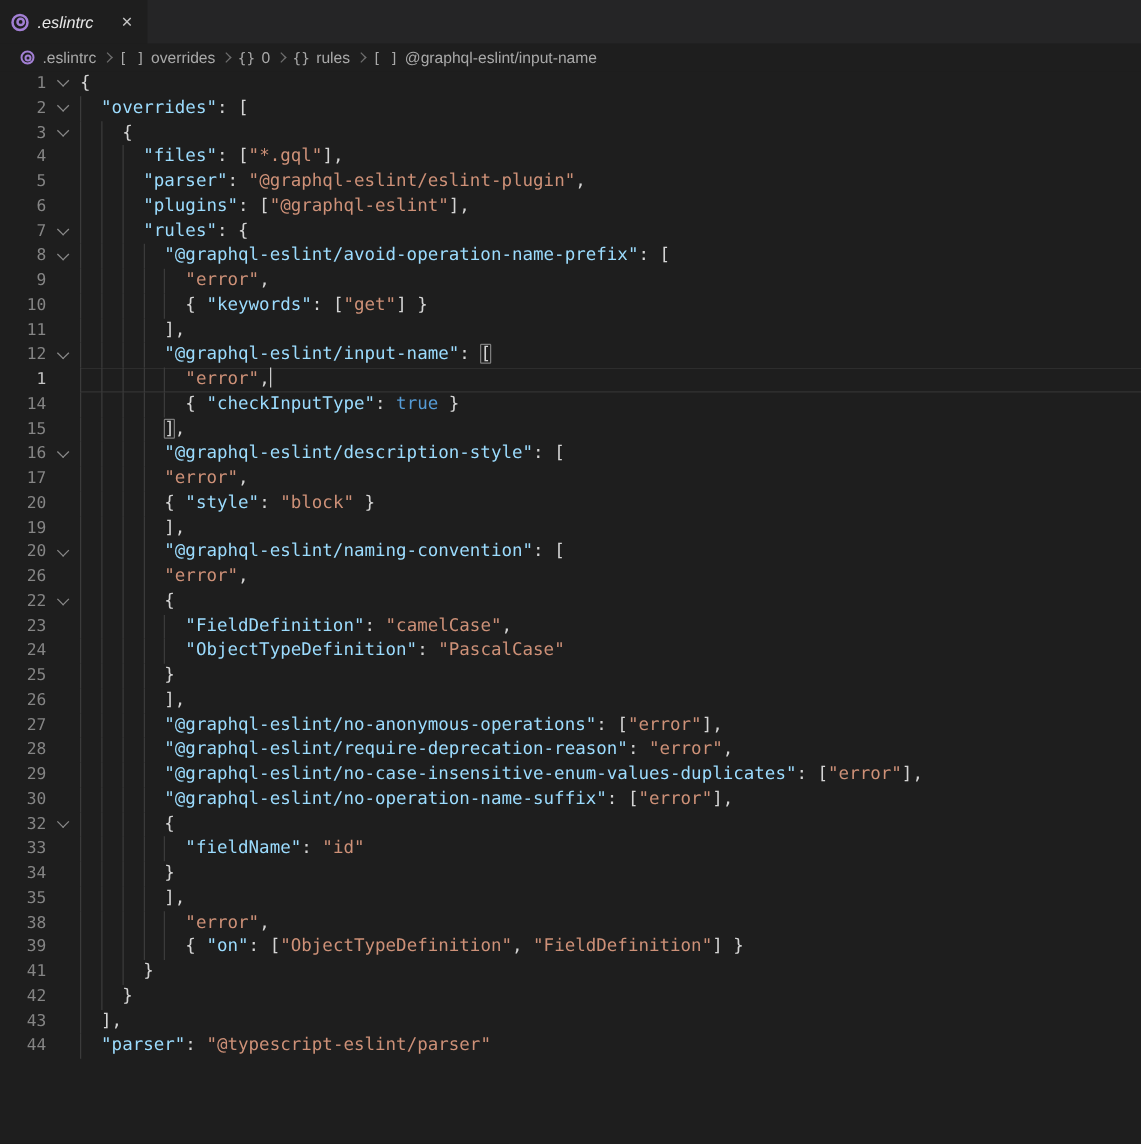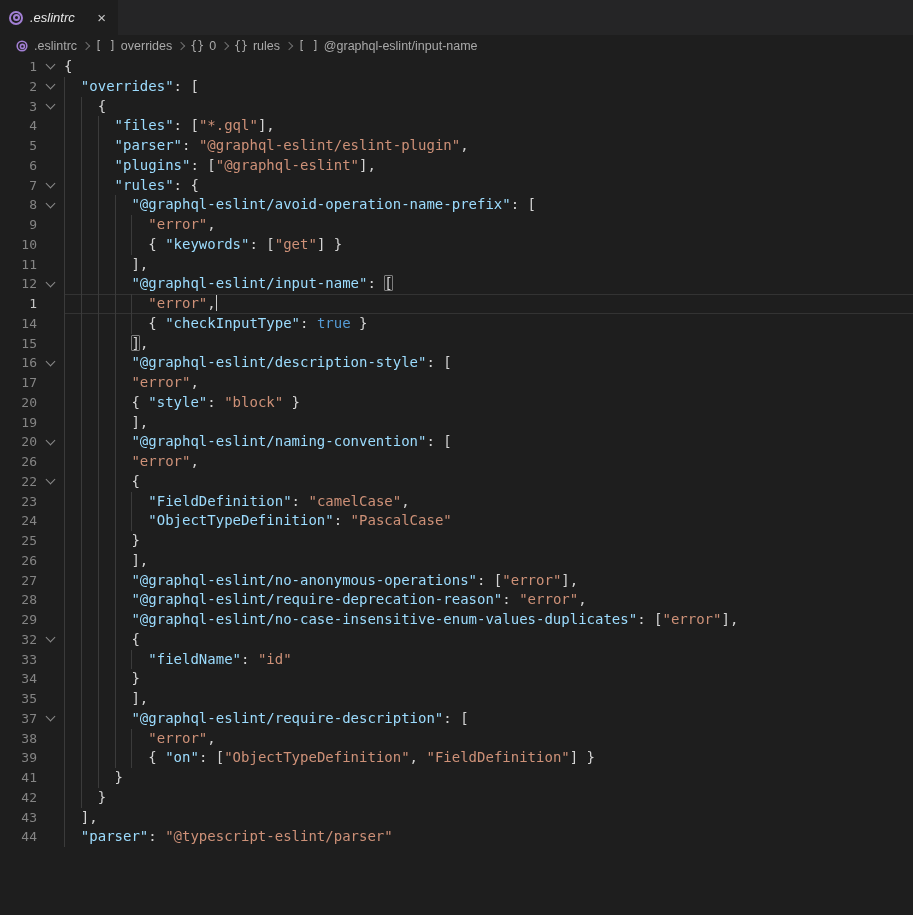--- a/index.html
+++ b/index.html
@@ -473,20 +473,33 @@
         <div class="codewrap">
           <span class="guide" style="left: 0ch;"></span>
           <span class="guide" style="left: 2ch;"></span>
           <span class="guide" style="left: 4ch;"></span>
           <span class="guide" style="left: 6ch;"></span>
           <pre class="codeline">        <span class="tk-k">"@graphql-eslint/no-case-insensitive-enum-values-duplicates"</span><span class="tk-p">: [</span><span class="tk-s">"error"</span><span class="tk-p">],</span></pre>
         </div>
       </div>
       <div class="line">
         <div class="gutter">
+          <div class="ln">30</div>
+          <div class="fold"></div>
+        </div>
+        <div class="codewrap">
+          <span class="guide" style="left: 0ch;"></span>
+          <span class="guide" style="left: 2ch;"></span>
+          <span class="guide" style="left: 4ch;"></span>
+          <span class="guide" style="left: 6ch;"></span>
+          <pre class="codeline">        <span class="tk-k">"@graphql-eslint/no-operation-name-suffix"</span><span class="tk-p">: [</span><span class="tk-s">"error"</span><span class="tk-p">],</span></pre>
+        </div>
+      </div>
+      <div class="line">
+        <div class="gutter">
           <div class="ln">32</div>
           <div class="fold">
             <span class="chev"></span>
           </div>
         </div>
         <div class="codewrap">
           <span class="guide" style="left: 0ch;"></span>
           <span class="guide" style="left: 2ch;"></span>
           <span class="guide" style="left: 4ch;"></span>
           <span class="guide" style="left: 6ch;"></span>
@@ -524,35 +537,20 @@
         <div class="gutter">
           <div class="ln">35</div>
           <div class="fold"></div>
         </div>
         <div class="codewrap">
           <span class="guide" style="left: 0ch;"></span>
           <span class="guide" style="left: 2ch;"></span>
           <span class="guide" style="left: 4ch;"></span>
           <span class="guide" style="left: 6ch;"></span>
           <pre class="codeline">        <span class="tk-p">],</span></pre>
-        </div>
-      </div>
-      <div class="line">
-        <div class="gutter">
-          <div class="ln">37</div>
-          <div class="fold">
-            <span class="chev"></span>
-          </div>
-        </div>
-        <div class="codewrap">
-          <span class="guide" style="left: 0ch;"></span>
-          <span class="guide" style="left: 2ch;"></span>
-          <span class="guide" style="left: 4ch;"></span>
-          <span class="guide" style="left: 6ch;"></span>
-          <pre class="codeline">        <span class="tk-k">"@graphql-eslint/require-description"</span><span class="tk-p">: [</span></pre>
         </div>
       </div>
       <div class="line">
         <div class="gutter">
           <div class="ln">38</div>
           <div class="fold"></div>
         </div>
         <div class="codewrap">
           <span class="guide" style="left: 0ch;"></span>
           <span class="guide" style="left: 2ch;"></span>

